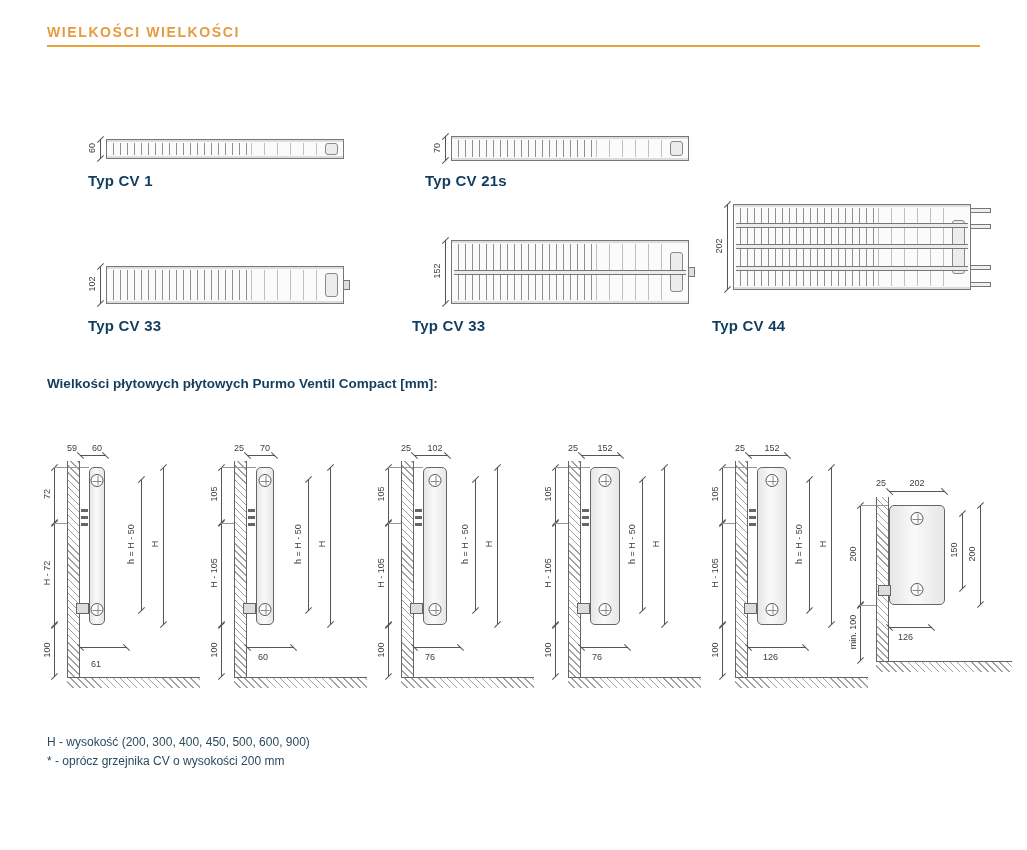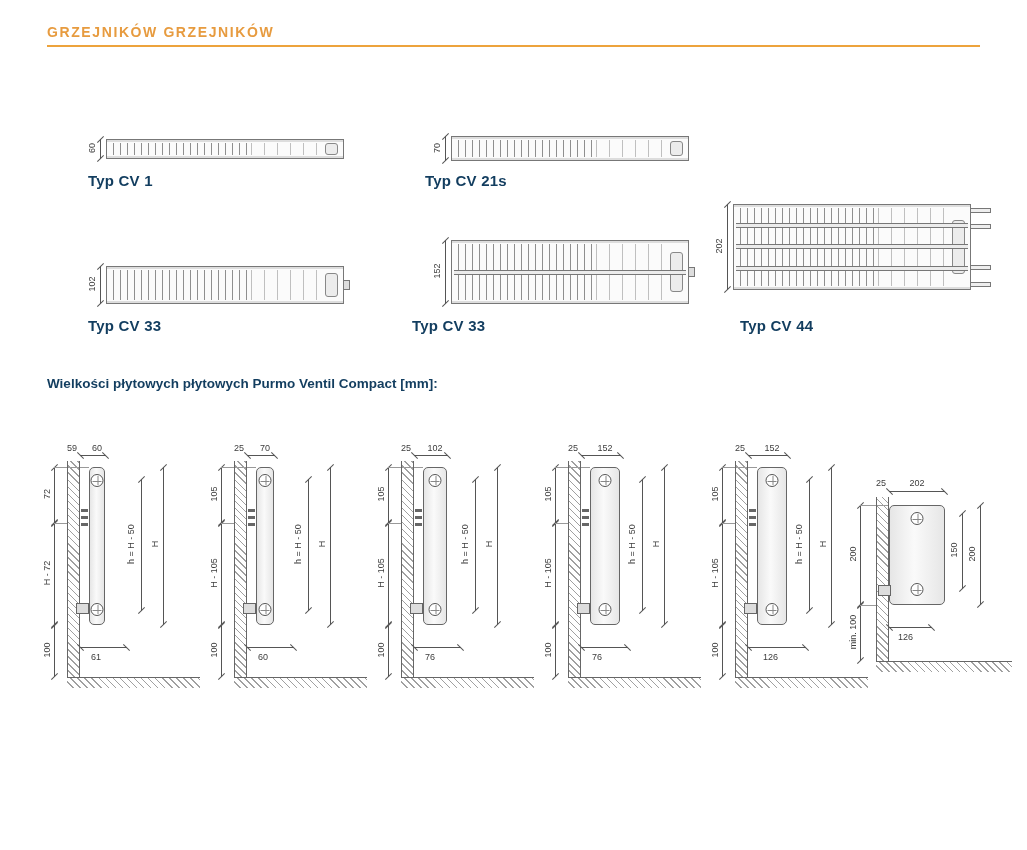--- a/index.html
+++ b/index.html
@@ -62,21 +62,21 @@
   .port::before{content:"";position:absolute;left:50%;top:1px;bottom:1px;width:1px;background:#888}
   .port::after{content:"";position:absolute;top:50%;left:1px;right:1px;height:1px;background:#888}
   .port.t{top:6px}.port.b{bottom:8px}
   .valve{position:absolute;left:31px;top:178px;width:13px;height:11px;border:1px solid #666;background:#ddd}
   .brk{position:absolute;left:36px;top:84px;width:7px;height:18px;
        background:repeating-linear-gradient(#666 0 3px,transparent 3px 7px)}
 </style>
 </head>
 <body>
 
-<div class="abs title">GRZEJNIKÓW GRZEJNIKÓW</div>
+<div class="abs title">WIELKOŚCI WIELKOŚCI</div>
 <div class="abs rule"></div>
 
 <span class="vlab" style="left:60px;top:143px">60</span>
 <div class="vdim" style="left:100px;top:139px;height:20px"></div>
 <div class="tbody" style="left:106px;top:139px;width:238px;height:20px">
   <div class="fins"></div>
   <div class="grille"></div>
   <div class="cap"></div>
 </div>
 <div class="abs caption" style="left:88px;top:172px">Typ CV 1</div>
@@ -118,21 +118,21 @@
   <div class="grille"></div>
   <div class="cap"></div>
   <div class="stripe" style="top:18px"></div>
   <div class="stripe" style="top:39px"></div>
   <div class="stripe" style="top:61px"></div>
   <div class="pipe" style="top:3px"></div>
   <div class="pipe" style="top:19px"></div>
   <div class="pipe" style="top:60px"></div>
   <div class="pipe" style="top:77px"></div>
 </div>
-<div class="abs caption" style="left:740px;top:317px">Typ CV 44</div>
+<div class="abs caption" style="left:712px;top:317px">Typ CV 44</div>
 
 <div class="abs subtitle">Wielkości płytowych płytowych Purmo Ventil Compact [mm]:</div>
 
 <div class="pfig" style="left:45px;top:425px">
   <div class="vdim" style="left:9px;top:42px;height:56px"></div>
   <div class="vdim" style="left:9px;top:98px;height:102px"></div>
   <div class="vdim" style="left:9px;top:200px;height:52px"></div>
   <span class="vlab" style="left:-30px;top:64px">72</span>
   <span class="vlab" style="left:-30px;top:143px">H - 72</span>
   <span class="vlab" style="left:-30px;top:220px">100</span>
@@ -147,21 +147,21 @@
   </div>
   <div class="valve"></div>
   <div class="hdim" style="left:35px;top:30px;width:26px"></div>
   <span class="dim" style="left:22px;top:18px">59</span>
   <span class="dim" style="left:30px;top:18px;width:44px;text-align:center">60</span>
   <div class="vdim" style="left:96px;top:54px;height:132px"></div>
   <span class="vlab" style="left:54px;top:114px">h = H - 50</span>
   <div class="vdim" style="left:118px;top:42px;height:158px"></div>
   <span class="vlab" style="left:78px;top:114px">H</span>
   <div class="hdim" style="left:35px;top:222px;width:47px"></div>
-  <span class="dim" style="left:46px;top:227px">61</span>
+  <span class="dim" style="left:46px;top:234px">61</span>
 </div>
 
 <div class="pfig" style="left:212px;top:425px">
   <div class="vdim" style="left:9px;top:42px;height:56px"></div>
   <div class="vdim" style="left:9px;top:98px;height:102px"></div>
   <div class="vdim" style="left:9px;top:200px;height:52px"></div>
   <span class="vlab" style="left:-30px;top:64px">105</span>
   <span class="vlab" style="left:-30px;top:143px">H - 105</span>
   <span class="vlab" style="left:-30px;top:220px">100</span>
   <div class="ext" style="left:9px;top:42px;width:35px"></div>
@@ -288,13 +288,15 @@
   <span class="dim" style="left:45px;top:13px;width:44px;text-align:center">202</span>
   <div class="vdim" style="left:112px;top:48px;height:76px"></div>
   <span class="vlab" style="left:72px;top:80px">150</span>
   <div class="vdim" style="left:130px;top:40px;height:100px"></div>
   <span class="vlab" style="left:90px;top:84px">200</span>
   <div class="hdim" style="left:39px;top:162px;width:43px"></div>
   <span class="dim" style="left:48px;top:167px">126</span>
 </div>
 
 <div class="abs legend">
+  <div>H - wysokość (200, 300, 400, 450, 500, 600, 900)</div>
+  <div>* - oprócz grzejnika CV o wysokości 200 mm</div>
 </div>
 
 </body></html>

